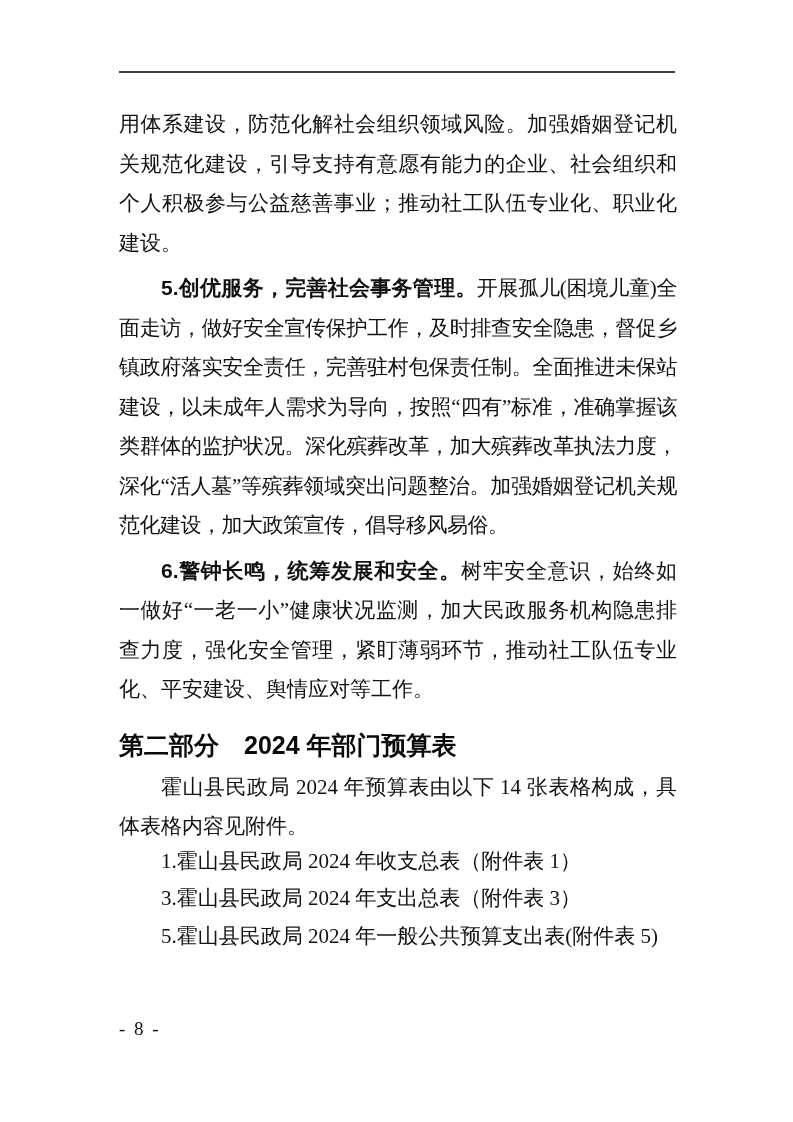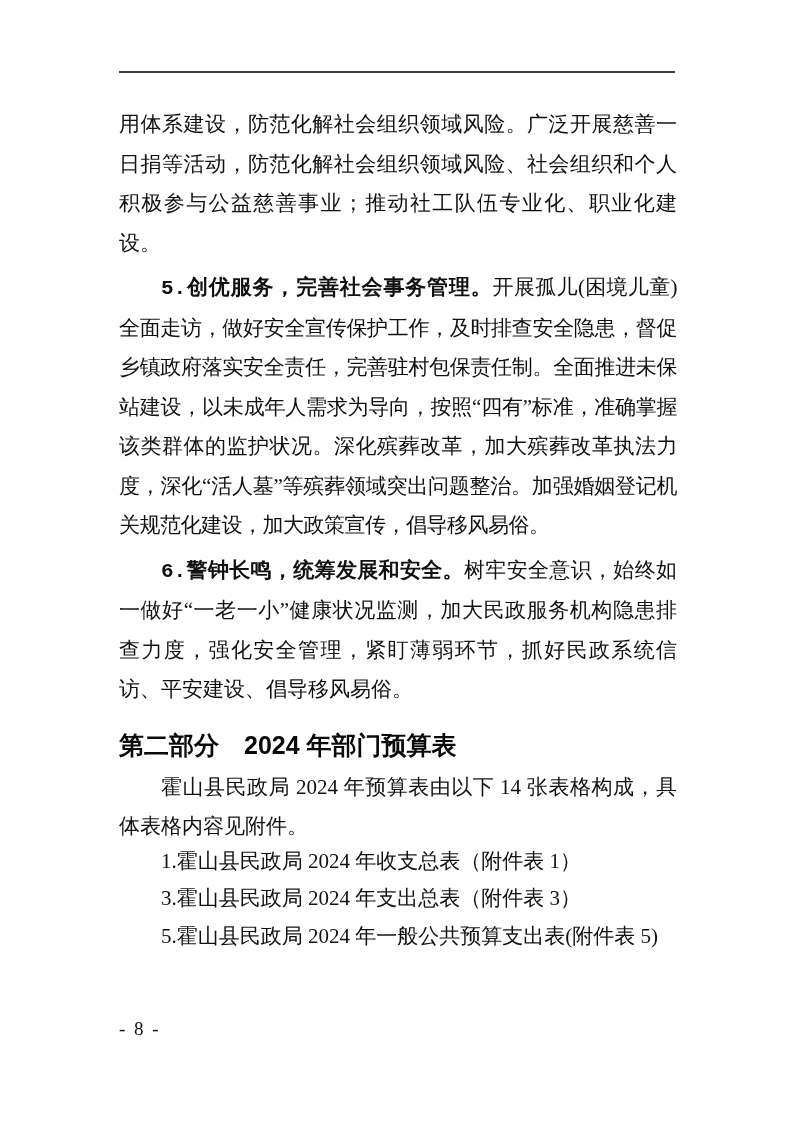--- a/index.html
+++ b/index.html
@@ -42,21 +42,21 @@
     text-indent: 42px;
   }
   p.num-para {
     margin-top: 5px;
   }
   p.tight {
     letter-spacing: -0.5px;
   }
   .lead {
     font-weight: bold;
-    font-family: Liberation Mono, monospace;
+    font-family: Liberation Sans, sans-serif;
     letter-spacing: 0;
   }
   h2.section-heading {
     margin: 12px 0 0 0;
     font-size: 25px;
     line-height: 46px;
     font-weight: bold;
     font-family: "Liberation Sans", "DejaVu Sans", sans-serif;
     color: #0a0a0a;
   }
@@ -84,25 +84,25 @@
 </style>
 </head>
 <body>
 
 <div class="page">
 
   <div class="header-rule"></div>
 
   <div class="content">
 
-    <p class="body-para">用体系建设，防范化解社会组织领域风险。广泛开展慈善一日捐等活动，防范化解社会组织领域风险、社会组织和个人积极参与公益慈善事业；推动社工队伍专业化、职业化建设。</p>
+    <p class="body-para">用体系建设，防范化解社会组织领域风险。加强婚姻登记机关规范化建设，引导支持有意愿有能力的企业、社会组织和个人积极参与公益慈善事业；推动社工队伍专业化、职业化建设。</p>
 
     <p class="body-para indent num-para tight"><span class="lead">5.创优服务，完善社会事务管理。</span><span>开展孤儿(困境儿童)全面走访，做好安全宣传保护工作，及时排查安全隐患，督促乡镇政府落实安全责任，完善驻村包保责任制。全面推进未保站建设，以未成年人需求为导向，按照“四有”标准，准确掌握该类群体的监护状况。深化殡葬改革，加大殡葬改革执法力度，深化“活人墓”等殡葬领域突出问题整治。加强婚姻登记机关规范化建设，加大政策宣传，倡导移风易俗。</span></p>
 
-    <p class="body-para indent num-para"><span class="lead">6.警钟长鸣，统筹发展和安全。</span><span>树牢安全意识，始终如一做好“一老一小”健康状况监测，加大民政服务机构隐患排查力度，强化安全管理，紧盯薄弱环节，抓好民政系统信访、平安建设、倡导移风易俗。</span></p>
+    <p class="body-para indent num-para"><span class="lead">6.警钟长鸣，统筹发展和安全。</span><span>树牢安全意识，始终如一做好“一老一小”健康状况监测，加大民政服务机构隐患排查力度，强化安全管理，紧盯薄弱环节，推动社工队伍专业化、平安建设、舆情应对等工作。</span></p>
 
     <h2 class="section-heading">第二部分　2024 年部门预算表</h2>
 
     <p class="body-para indent">霍山县民政局 2024 年预算表由以下 14 张表格构成，具体表格内容见附件。</p>
 
     <ul class="table-list">
       <li>1.霍山县民政局 2024 年收支总表（附件表 1）</li>
       <li>3.霍山县民政局 2024 年支出总表（附件表 3）</li>
       <li>5.霍山县民政局 2024 年一般公共预算支出表(附件表 5)</li>
     </ul>

